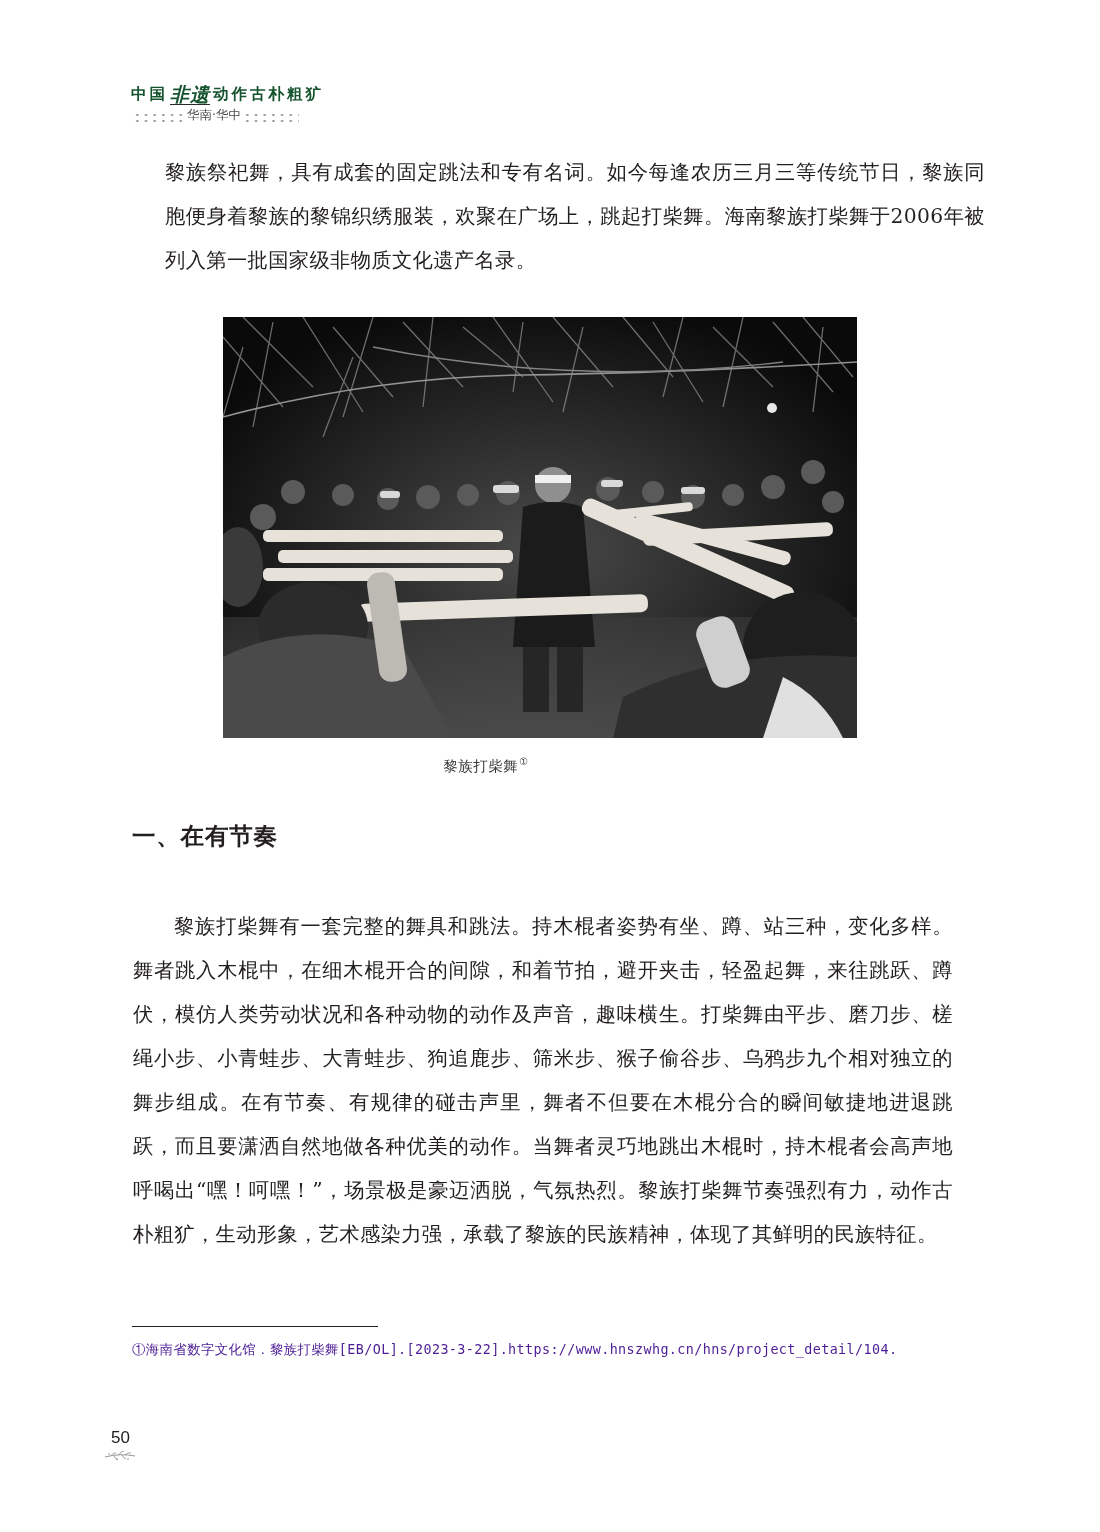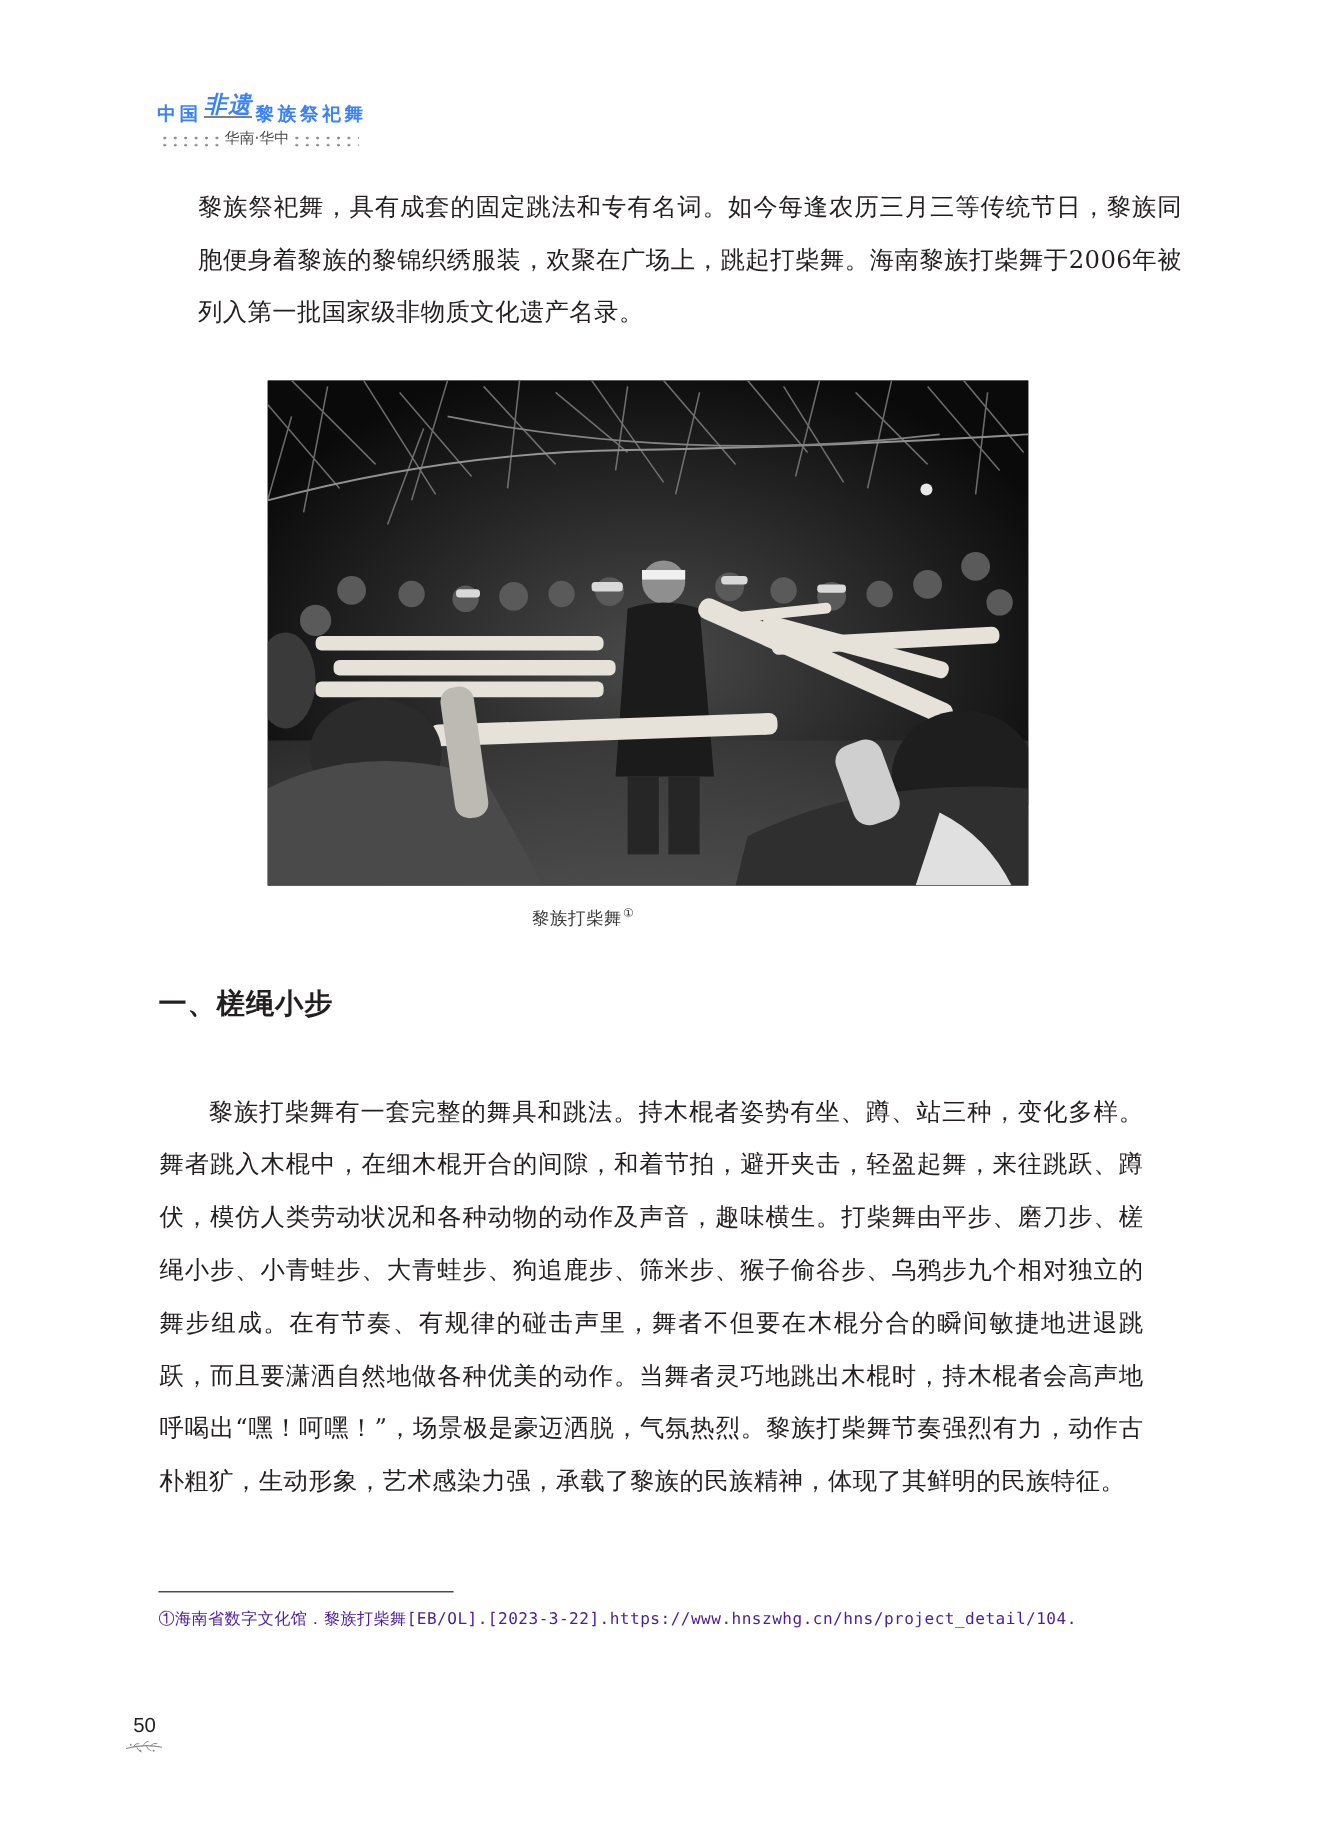--- a/index.html
+++ b/index.html
@@ -1,21 +1,21 @@
 <!DOCTYPE html>
 <html><head>
 <meta charset="utf-8">
 <style>
   html, body { margin: 0; padding: 0; background: #ffffff; }
   body { width: 1100px; height: 1532px; position: relative; overflow: hidden;
          font-family: "DejaVu Serif", "Liberation Serif", serif; color: #231f20; }
 
   
-  .hdr-title { position: absolute; left: 131px; top: 84px; height: 22px; display: flex; align-items: center;
-               font-family: "DejaVu Serif", serif; font-weight: bold; font-size: 15.5px; letter-spacing: 3px; color: #3b82f6; }
+  .hdr-title { position: absolute; left: 131px; top: 84px; height: 22px; display: flex; align-items: flex-start;
+               font-family: "DejaVu Serif", serif; font-weight: bold; font-size: 15.5px; letter-spacing: 3px; color: #14532d; }
   .hdr-title .brand { font-family: "DejaVu Serif", serif; font-style: italic; font-weight: bold; font-size: 19px;
                       letter-spacing: 1px; margin: 0 3px 16px 2px; border-bottom: 1.5px solid #2b2b2b; line-height: 20px; }
   .hdr-sub { position: absolute; left: 131px; top: 106px; height: 18px; display: flex; align-items: flex-end;
              font-family: "DejaVu Sans", sans-serif; font-size: 12.5px; color: #4a4a4a; }
   .dots { width: 52px; height: 12px; margin: 0 2px;
           background-image: radial-gradient(circle, #8a8a8a 0.9px, transparent 1.3px);
           background-size: 8.7px 6px; background-position: 0 0; }
   .dots.right { width: 56px; }
 
   
@@ -43,21 +43,21 @@
   
   .folio { position: absolute; left: 111px; top: 1428px; font-family: "Liberation Sans", sans-serif; font-size: 17px; color: #222; }
   .folio-orn { position: absolute; left: 103px; top: 1449px; }
 </style>
 </head>
 <body>
 
 <div class="hdr-title">
   <span>中国</span>
   <span class="brand">非遗</span>
-  <span>黎族祭祀舞</span>
+  <span>动作古朴粗犷</span>
 </div>
 <div class="hdr-sub">
   <span class="dots"></span>
   <span>华南·华中</span>
   <span class="dots right"></span>
 </div>
 
 <p class="para p1">黎族祭祀舞，具有成套的固定跳法和专有名词。如今每逢农历三月三等传统节日，黎族同胞便身着黎族的黎锦织绣服装，欢聚在广场上，跳起打柴舞。海南黎族打柴舞于2006年被列入第一批国家级非物质文化遗产名录。</p>
 
 <div class="photo" role="img" aria-label="黎族打柴舞 photo: dancers stepping between wooden poles held by crouching participants, crowd in background under thatched roof at night">
@@ -134,21 +134,21 @@
       <path d="M560,360 Q600,380 620,421 L540,421 Z" fill="#e0e0e0"></path>
       <rect x="480" y="300" width="40" height="70" rx="14" fill="#cfcfcf" transform="rotate(-20 500 335)"></rect>
       <ellipse cx="15" cy="250" rx="25" ry="40" fill="#3a3a3a"></ellipse>
     </g>
   </svg>
 </div>
 <div class="caption">
   <span>黎族打柴舞</span><sup>①</sup>
 </div>
 
-<h2 class="section-h">一、槎绳小步</h2>
+<h2 class="section-h">一、在有节奏</h2>
 
 <p class="para p2">黎族打柴舞有一套完整的舞具和跳法。持木棍者姿势有坐、蹲、站三种，变化多样。舞者跳入木棍中，在细木棍开合的间隙，和着节拍，避开夹击，轻盈起舞，来往跳跃、蹲伏，模仿人类劳动状况和各种动物的动作及声音，趣味横生。打柴舞由平步、磨刀步、槎绳小步、小青蛙步、大青蛙步、狗追鹿步、筛米步、猴子偷谷步、乌鸦步九个相对独立的舞步组成。在有节奏、有规律的碰击声里，舞者不但要在木棍分合的瞬间敏捷地进退跳跃，而且要潇洒自然地做各种优美的动作。当舞者灵巧地跳出木棍时，持木棍者会高声地呼喝出“嘿！呵嘿！”，场景极是豪迈洒脱，气氛热烈。黎族打柴舞节奏强烈有力，动作古朴粗犷，生动形象，艺术感染力强，承载了黎族的民族精神，体现了其鲜明的民族特征。</p>
 
 <div class="fn-rule"></div>
 <p class="footnote">①海南省数字文化馆．黎族打柴舞[EB/OL].[2023-3-22].https://www.hnszwhg.cn/hns/project_detail/104.</p>
 
 <div class="folio">50</div>
 <svg class="folio-orn" width="34" height="14" viewBox="0 0 34 14">
   <path d="M2,8 Q17,4 32,7" stroke="#8a8a8a" stroke-width="0.9" fill="none"></path>
   <path d="M8,7 q2,-4 5,-3 M16,6 q2,-4 5,-4 M22,6 q3,-3 6,-2 M11,7 q1,3 4,4 M19,6 q1,3 4,4" stroke="#8a8a8a" stroke-width="0.8" fill="none"></path>

